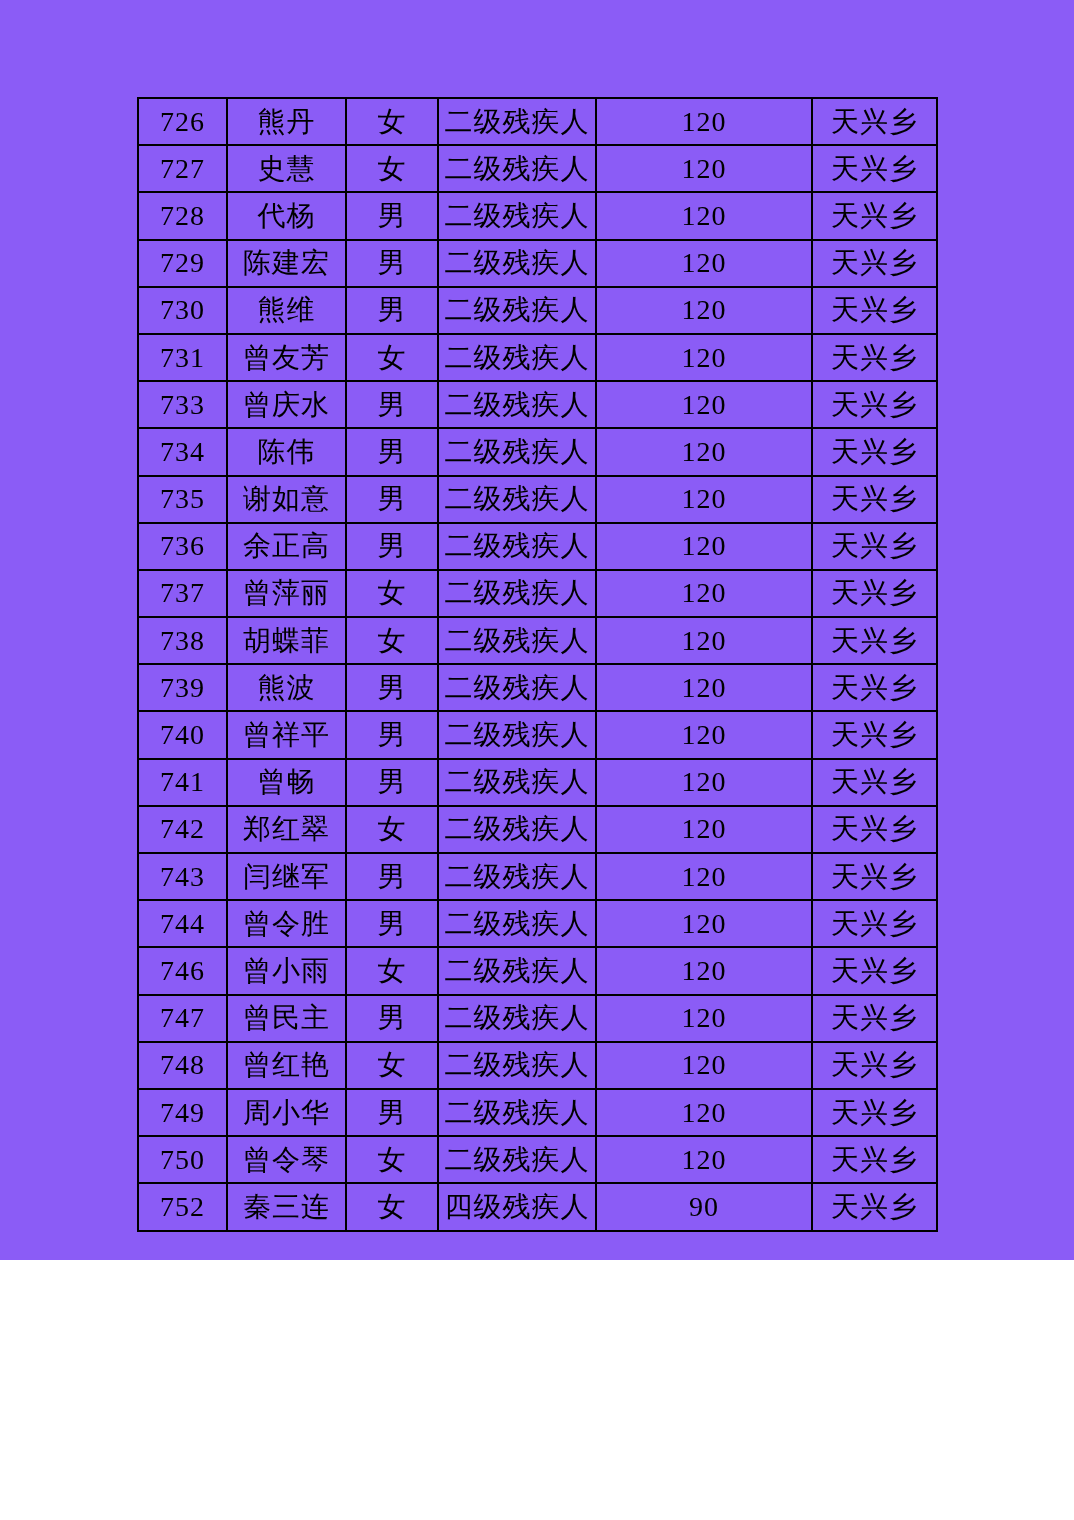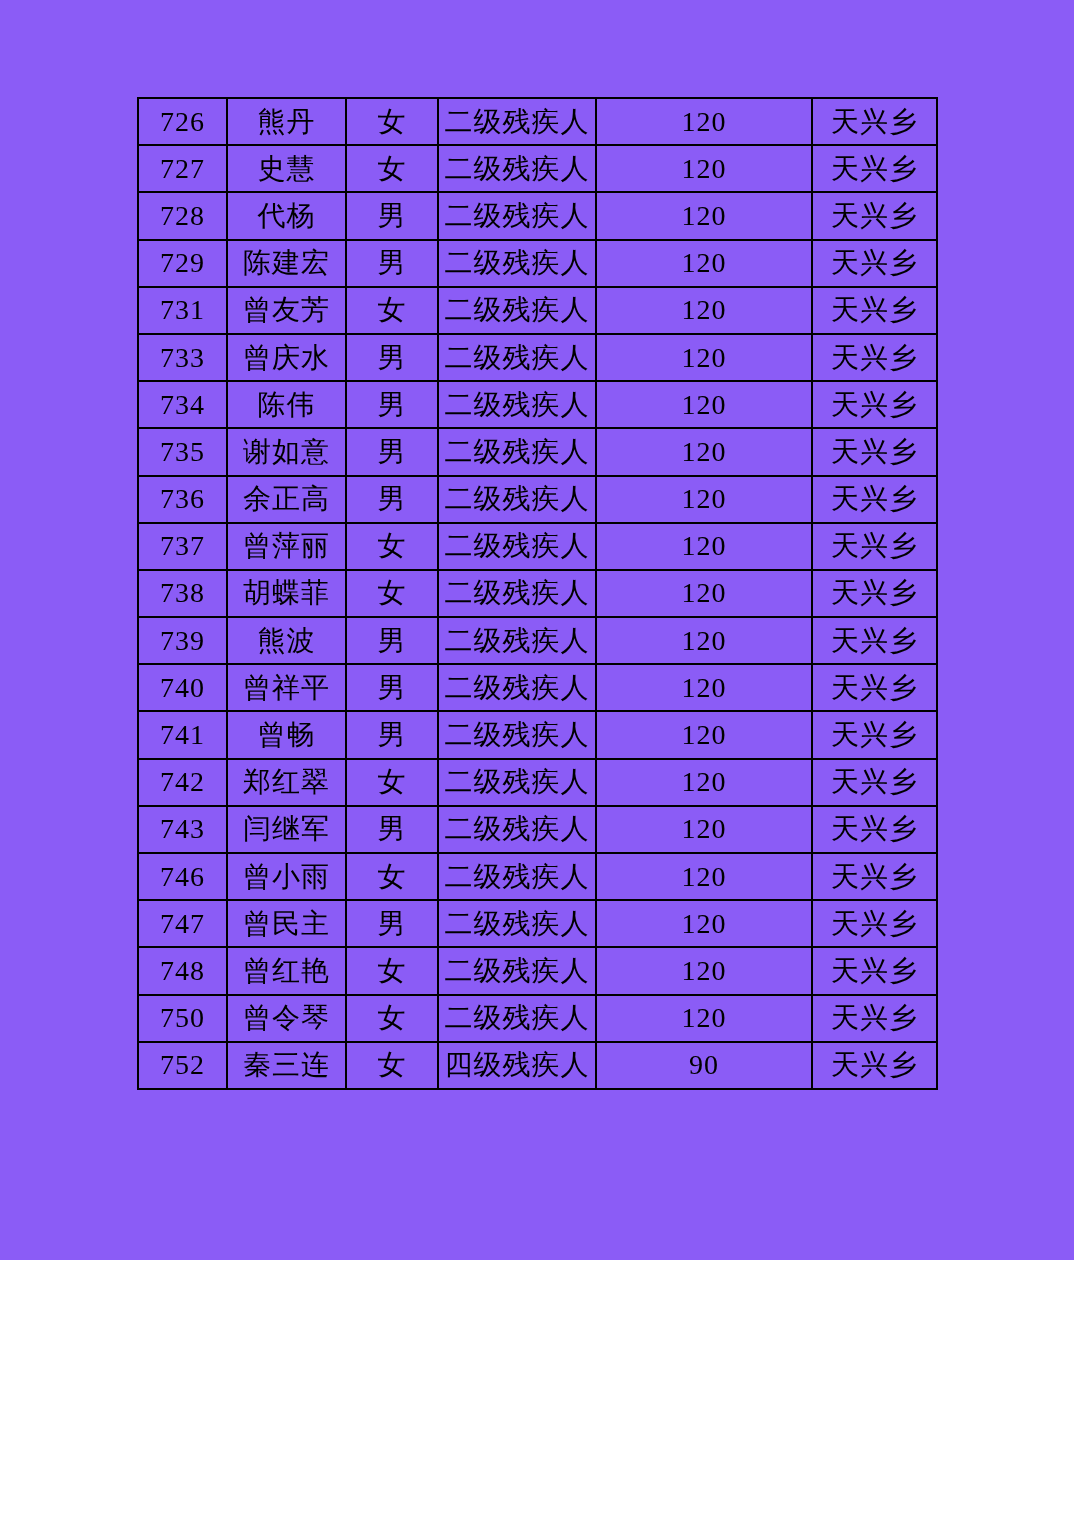--- a/index.html
+++ b/index.html
@@ -89,20 +89,28 @@
         </tr>
         <tr>
           <td>729</td>
           <td>陈建宏</td>
           <td>男</td>
           <td>二级残疾人</td>
           <td>120</td>
           <td>天兴乡</td>
         </tr>
         <tr>
+          <td>730</td>
+          <td>熊维</td>
+          <td>男</td>
+          <td>二级残疾人</td>
+          <td>120</td>
+          <td>天兴乡</td>
+        </tr>
+        <tr>
           <td>731</td>
           <td>曾友芳</td>
           <td>女</td>
           <td>二级残疾人</td>
           <td>120</td>
           <td>天兴乡</td>
         </tr>
         <tr>
           <td>733</td>
           <td>曾庆水</td>
@@ -185,39 +193,55 @@
         </tr>
         <tr>
           <td>743</td>
           <td>闫继军</td>
           <td>男</td>
           <td>二级残疾人</td>
           <td>120</td>
           <td>天兴乡</td>
         </tr>
         <tr>
+          <td>744</td>
+          <td>曾令胜</td>
+          <td>男</td>
+          <td>二级残疾人</td>
+          <td>120</td>
+          <td>天兴乡</td>
+        </tr>
+        <tr>
           <td>746</td>
           <td>曾小雨</td>
           <td>女</td>
           <td>二级残疾人</td>
           <td>120</td>
           <td>天兴乡</td>
         </tr>
         <tr>
           <td>747</td>
           <td>曾民主</td>
           <td>男</td>
           <td>二级残疾人</td>
           <td>120</td>
           <td>天兴乡</td>
         </tr>
         <tr>
           <td>748</td>
           <td>曾红艳</td>
           <td>女</td>
+          <td>二级残疾人</td>
+          <td>120</td>
+          <td>天兴乡</td>
+        </tr>
+        <tr>
+          <td>749</td>
+          <td>周小华</td>
+          <td>男</td>
           <td>二级残疾人</td>
           <td>120</td>
           <td>天兴乡</td>
         </tr>
         <tr>
           <td>750</td>
           <td>曾令琴</td>
           <td>女</td>
           <td>二级残疾人</td>
           <td>120</td>

